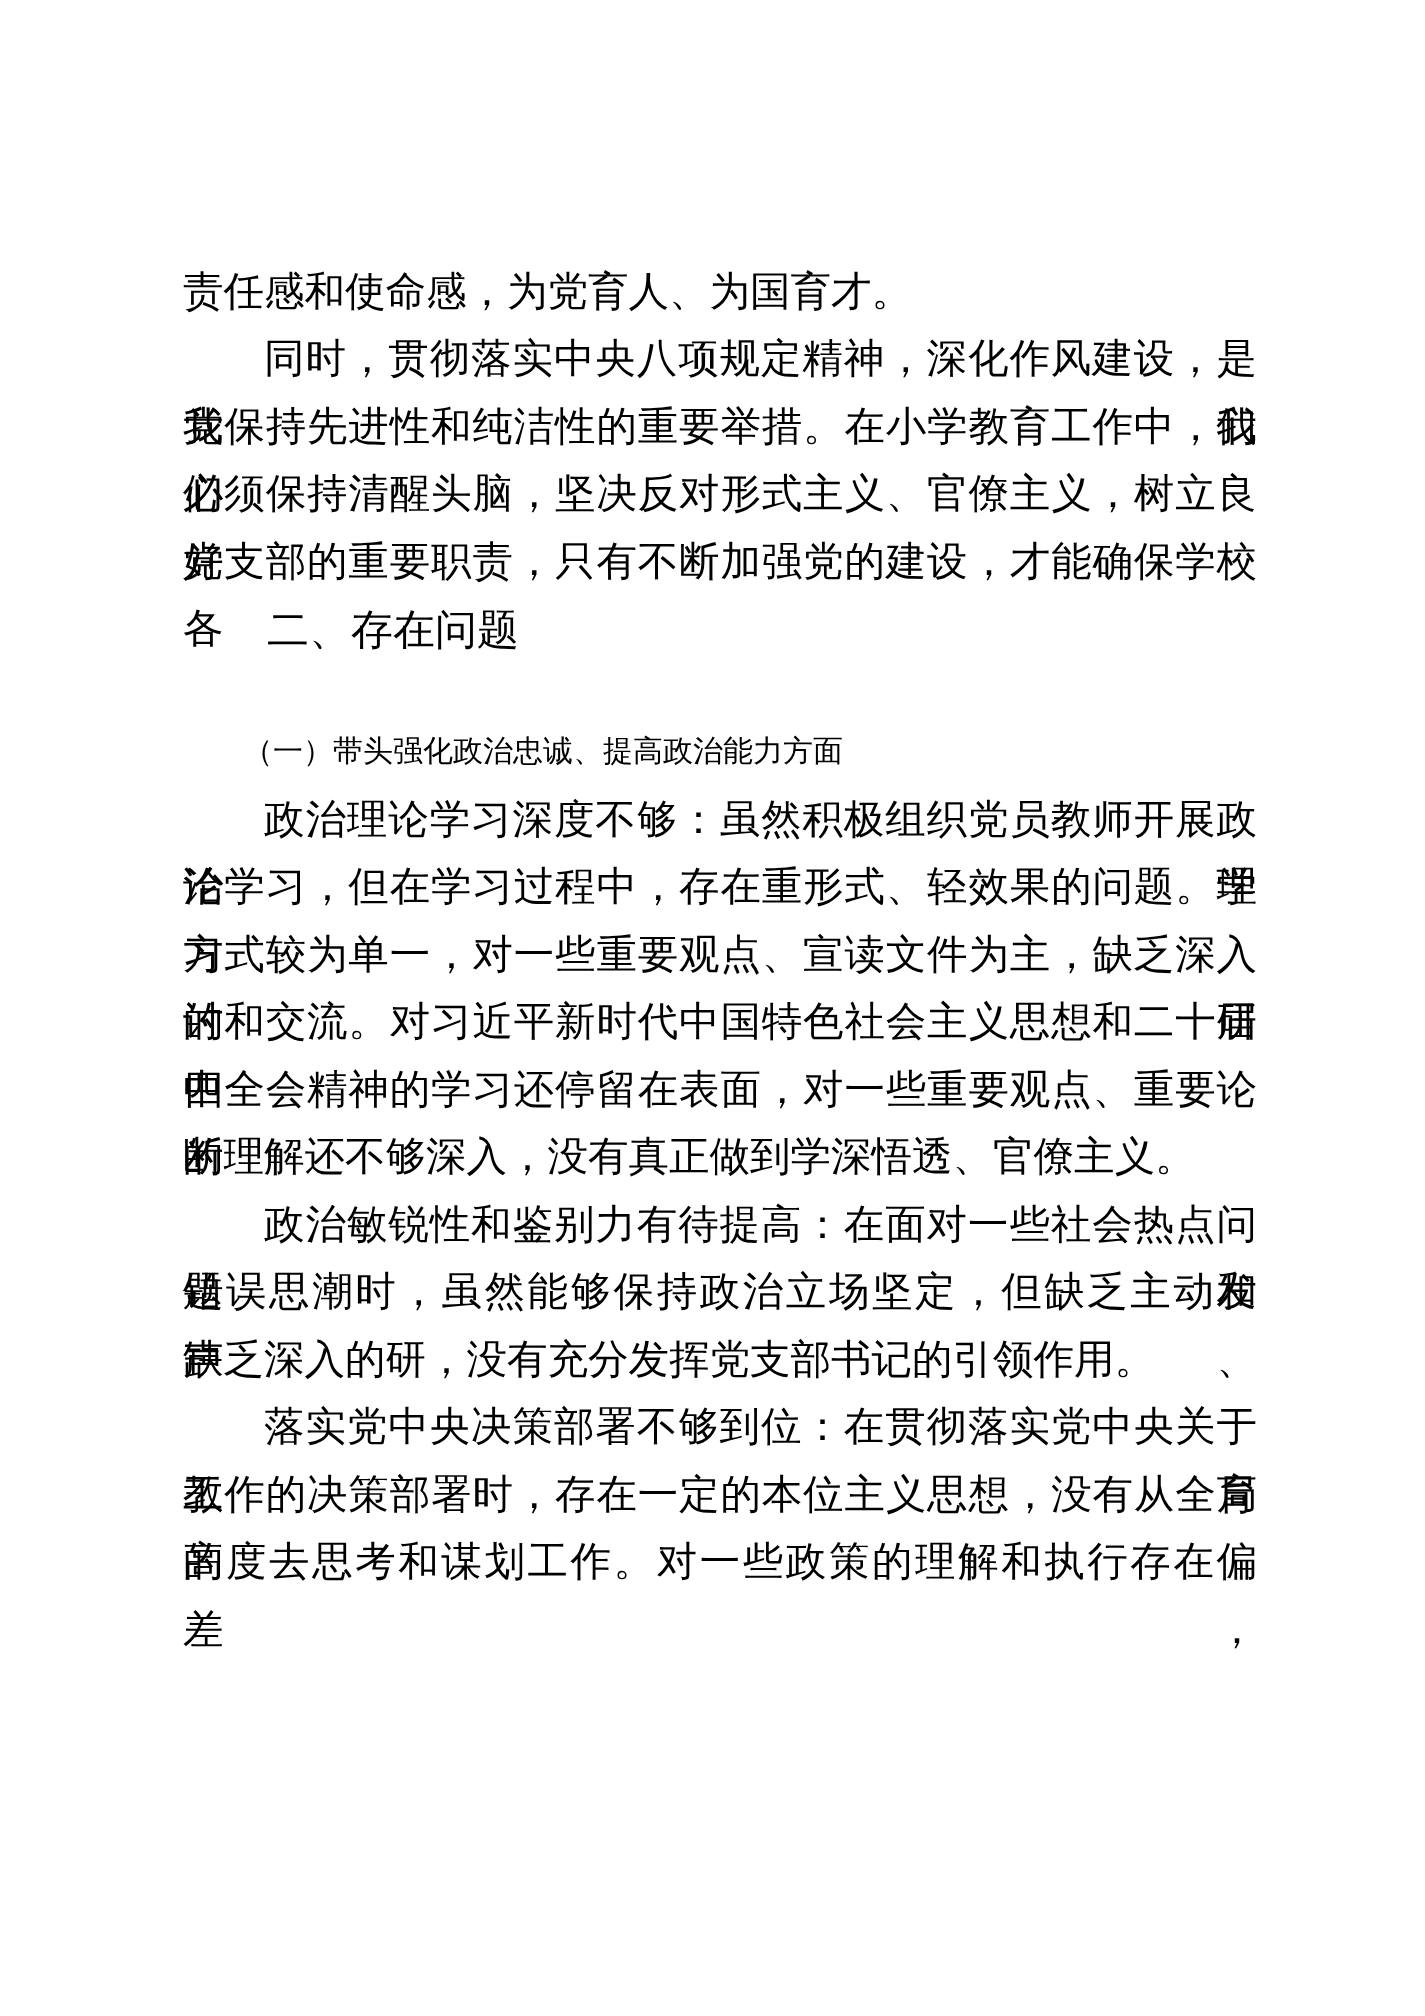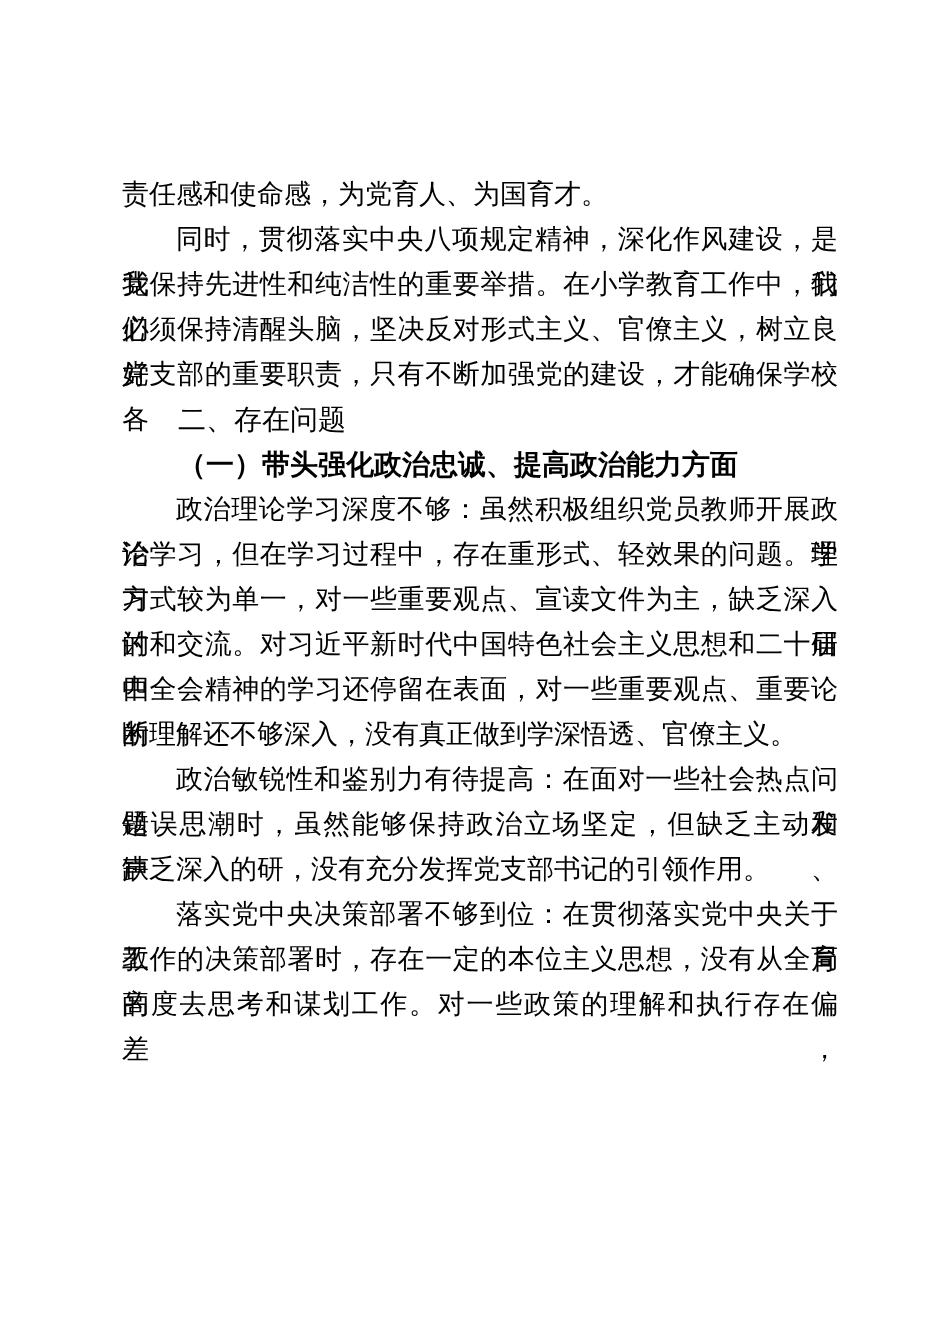--- a/index.html
+++ b/index.html
@@ -36,22 +36,23 @@
   }
   .line.indent {
     text-indent: 2em;
   }
   .line.heading1 {
     font-weight: normal;
     font-family: "Liberation Sans", sans-serif;
     font-size: 28px;
   }
   .line.heading2 {
-    font-weight: bold;
-    font-size: 28px;
+    font-weight: normal;
+    font-size: 20px;
+    margin-top: 37px;
   }
 </style>
 </head>
 <body>
 
 <div class="page">
   <div class="doc-content">
       <div class="line paragraph">责任感和使命感，为党育人、为国育才。</div>
       <div class="line paragraph indent full">同时，贯彻落实中央八项规定精神，深化作风建设，是我们</div>
       <div class="line paragraph full">党保持先进性和纯洁性的重要举措。在小学教育工作中，我们</div>

